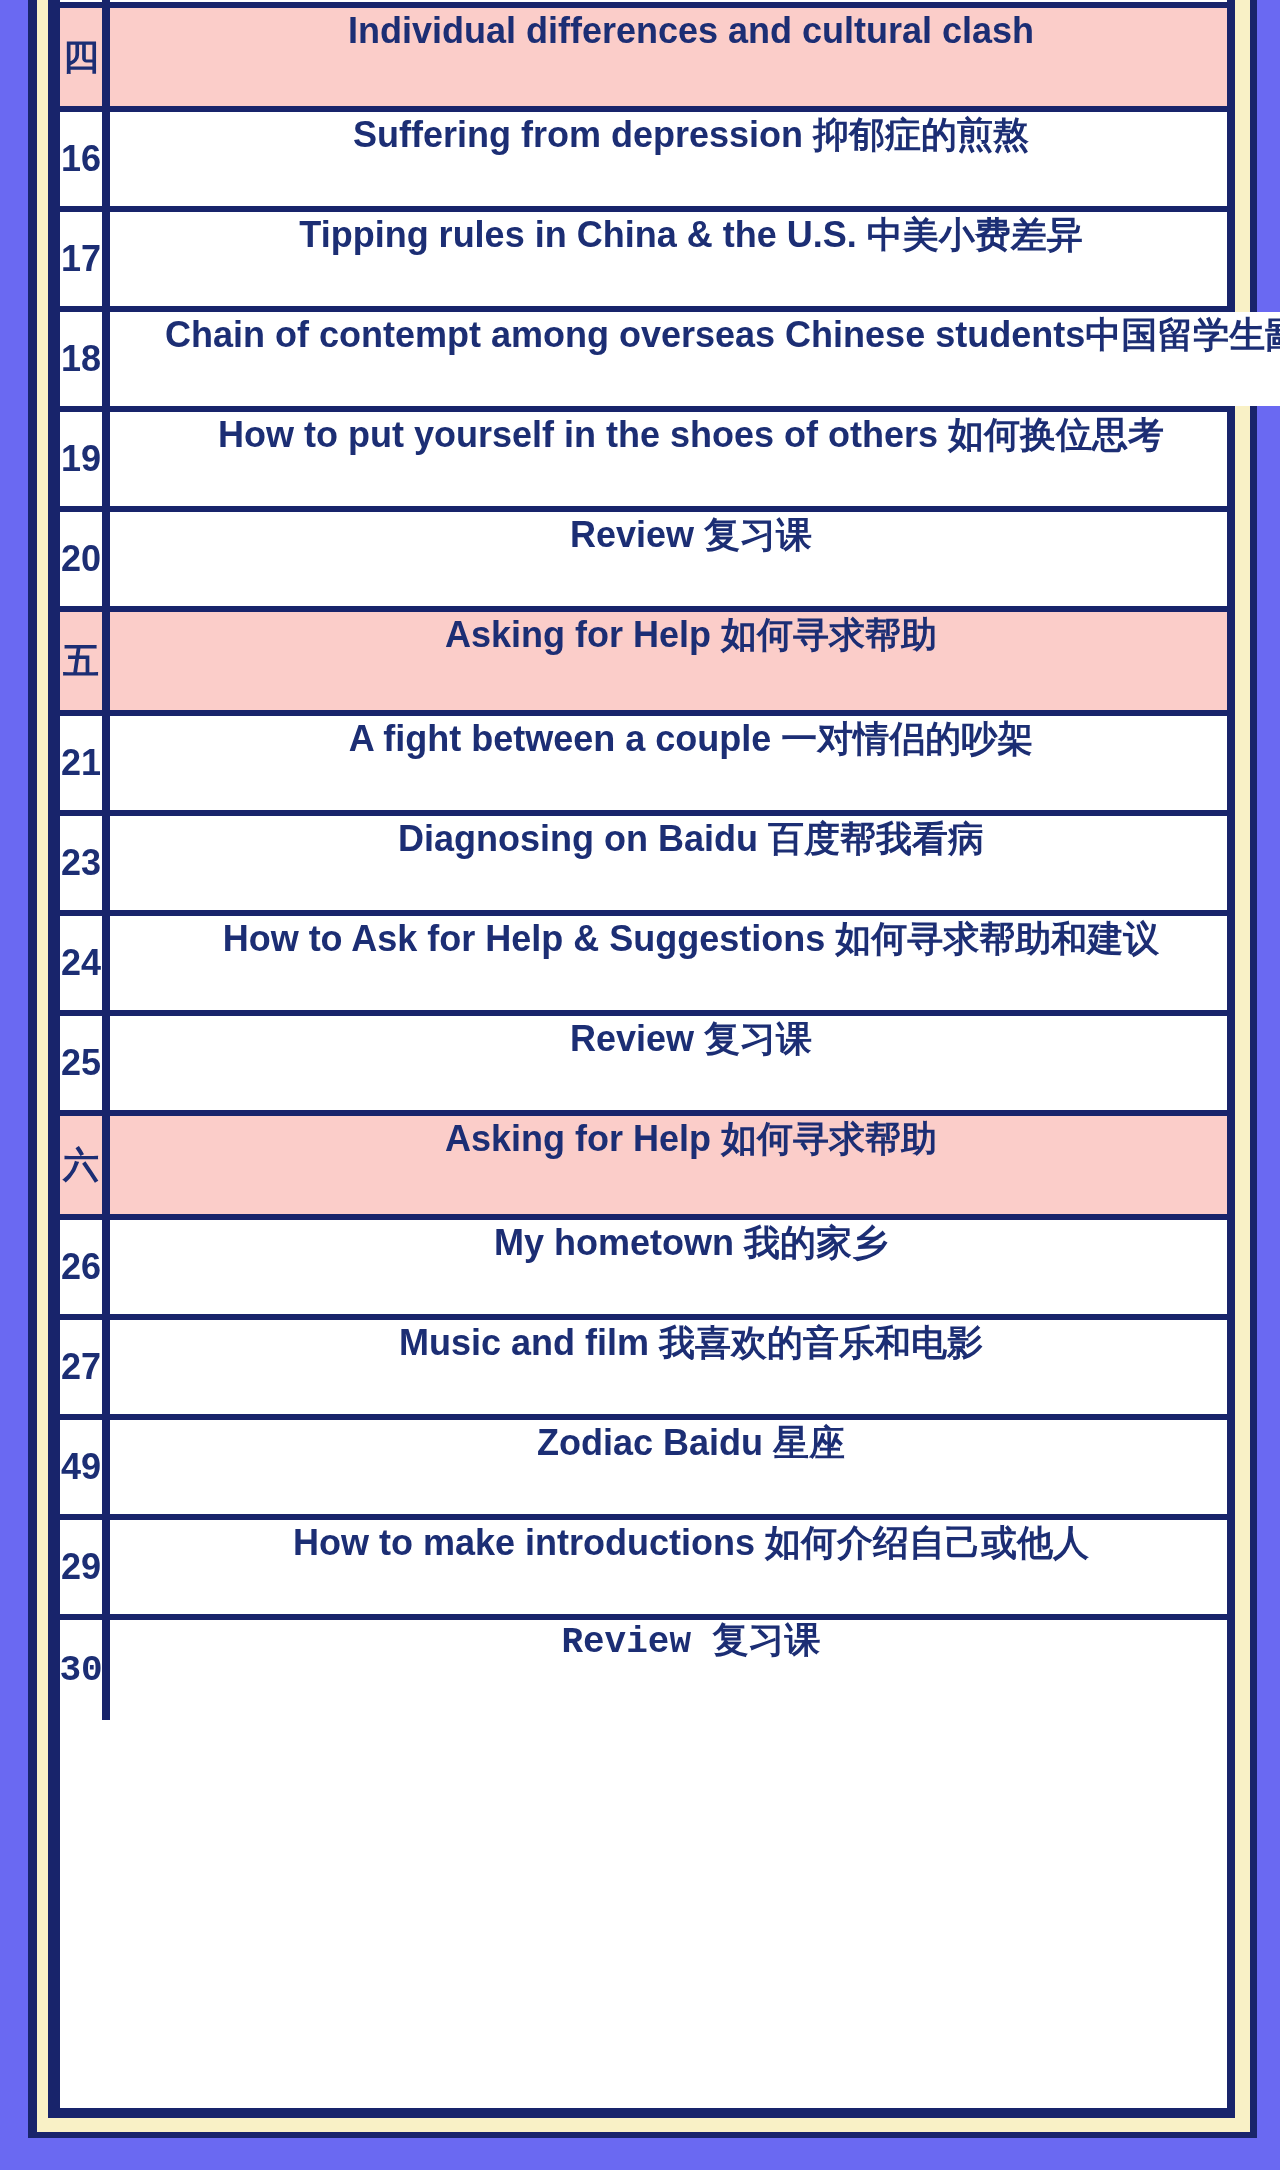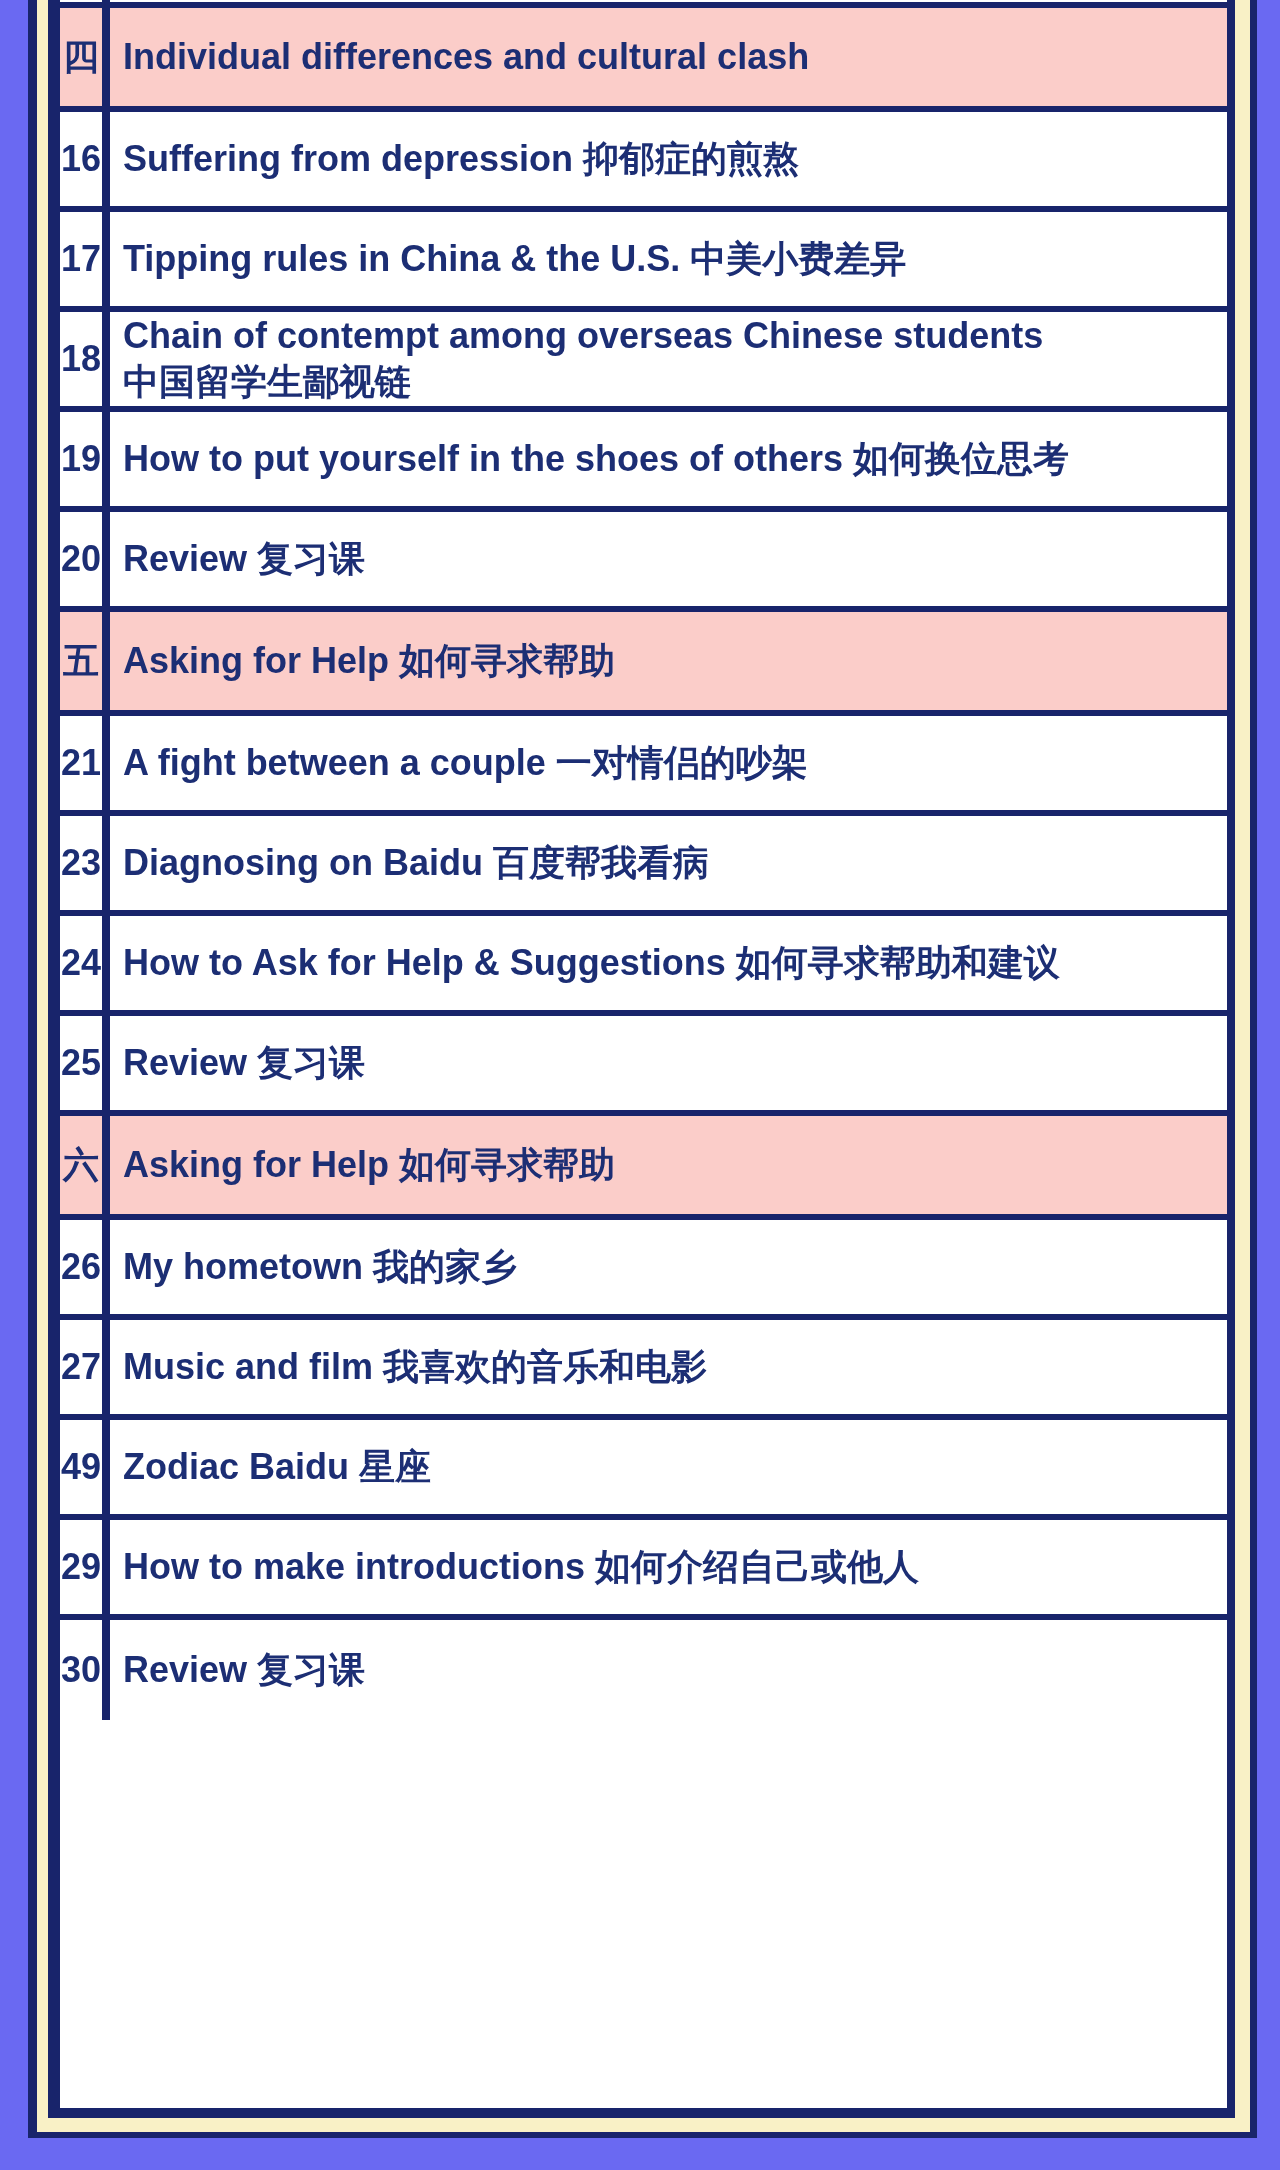--- a/index.html
+++ b/index.html
@@ -39,43 +39,44 @@
     border-color:var(--border-navy);
     border-width:0 8px 10px 12px;
     display:flex;flex-direction:column;
   }
   .row{
     display:flex;
     flex-direction:row;
     border-bottom:6px solid var(--border-navy);
     background:var(--cell-white);
   }
-  .row:last-child{border-bottom:none;}
+  .row:last-child{border-bottom:none;font-family:Liberation Mono, monospace;}
   .row-remnant{height:8px;}
   .row-lesson{height:100px;}
   .row-section{height:104px;background:var(--section-pink);}
   .row-section .cell{background:var(--section-pink);}
   .cell{background:var(--cell-white);}
   .num-cell{
     width:50px;
     flex:0 0 50px;
     border-right:8px solid var(--border-navy);
     display:flex;align-items:center;justify-content:center;
     color:var(--text-navy);
     font-weight:bold;
     font-size:36px;
   }
   .title-cell{
     flex:1 1 auto;
-    display:flex;flex-direction:column;justify-content:center;
+    display:flex;flex-direction:row;justify-content:center;
     padding:0 10px 0 13px;
     color:var(--text-navy);
     font-weight:bold;
     font-size:36px;
     line-height:46px;
+    margin-left:42px;
   }
   .title-line{white-space:nowrap;overflow:hidden;}
 </style>
 </head>
 <body>
 
 <div class="outer-frame">
   <div class="mat">
     <div class="course-table">
 

